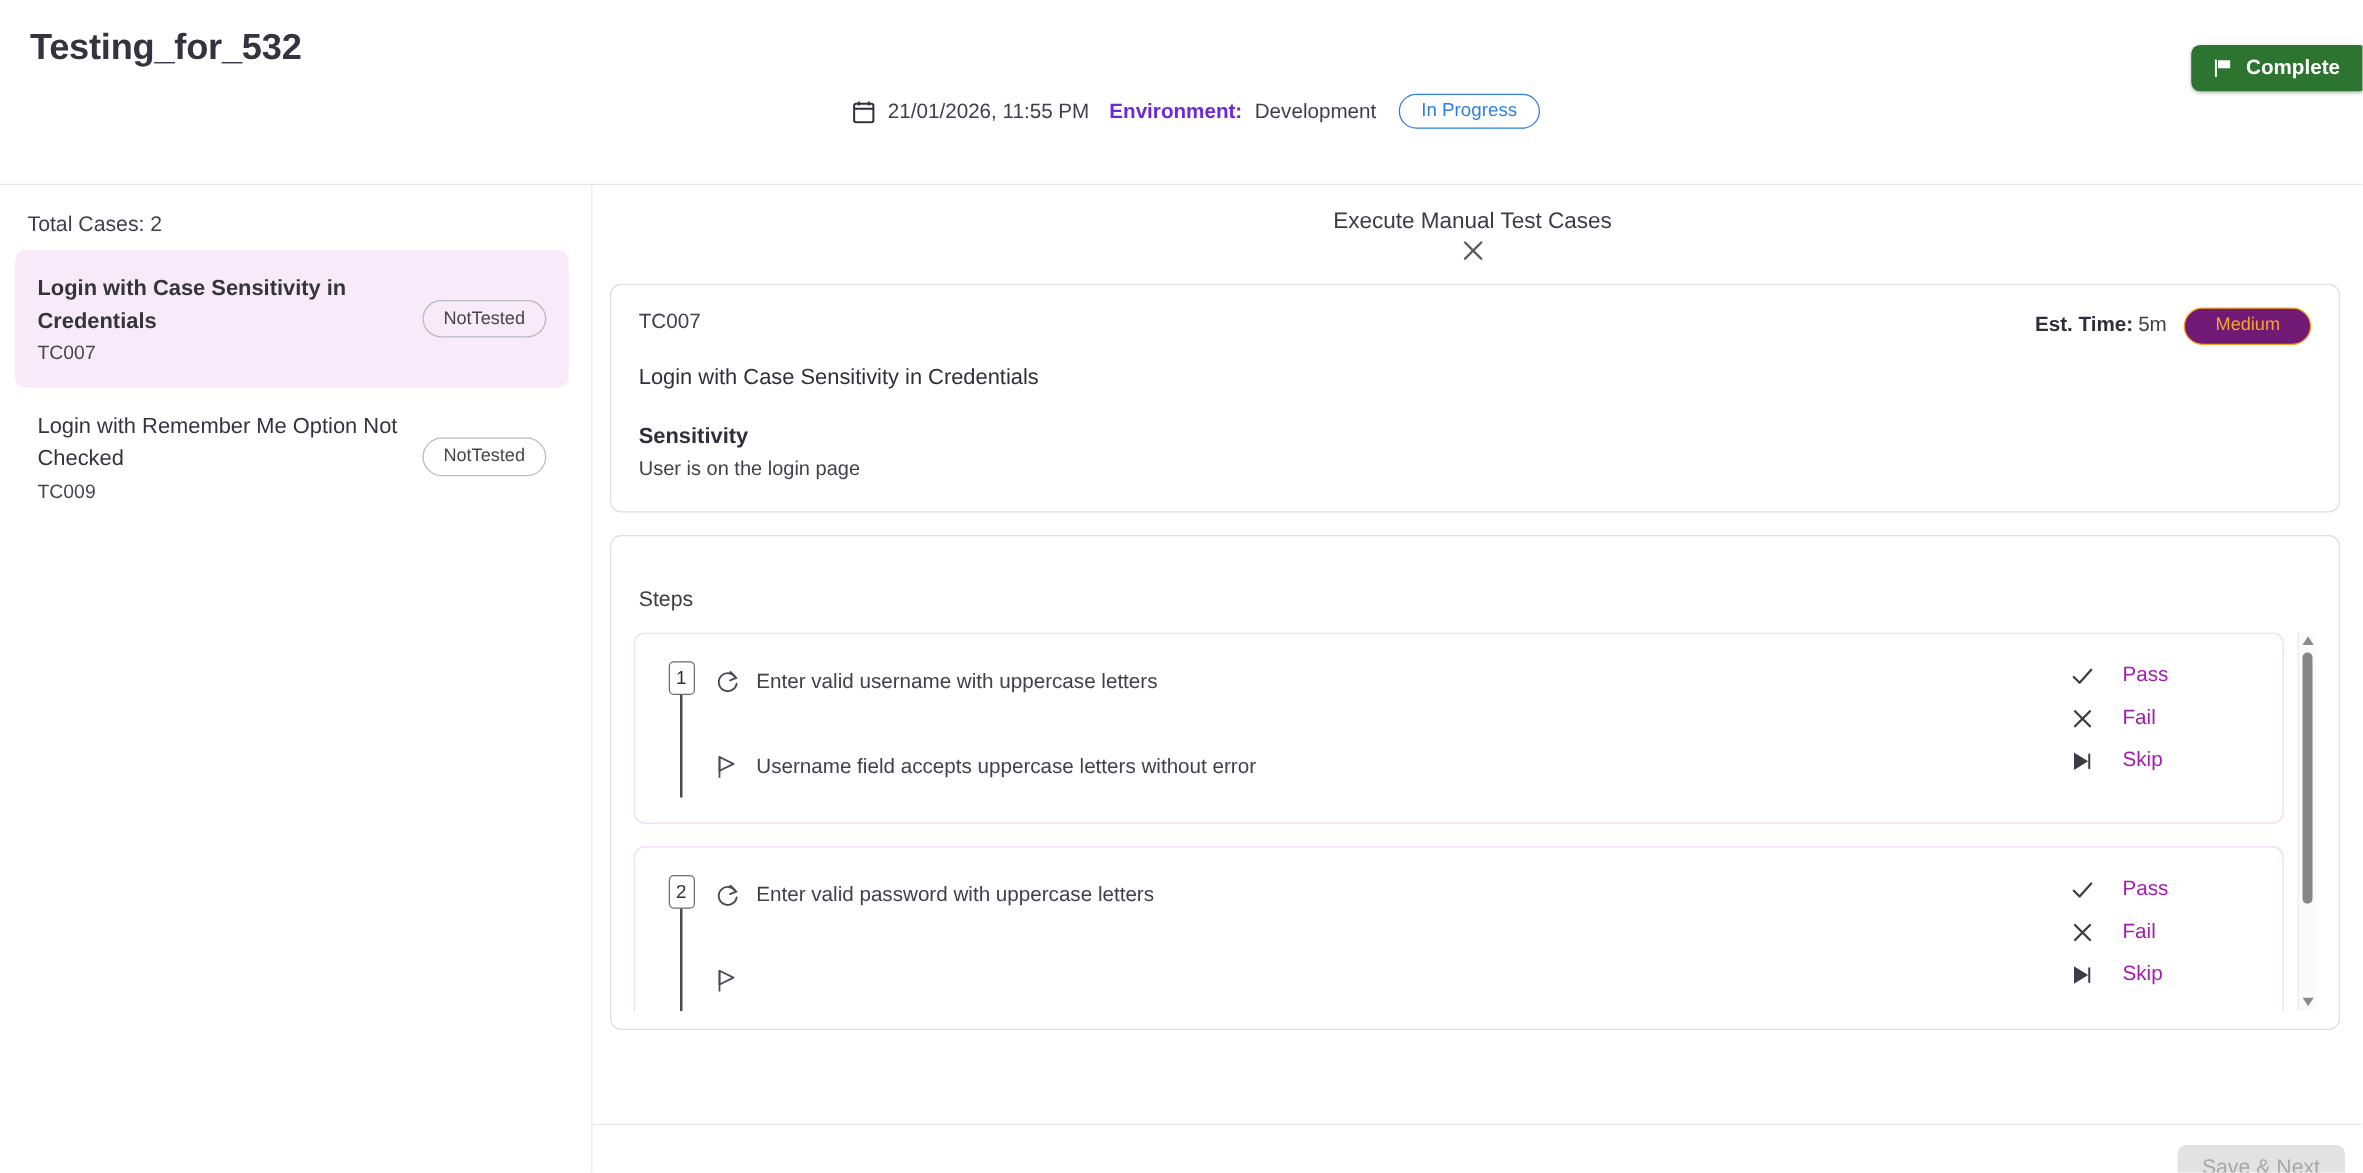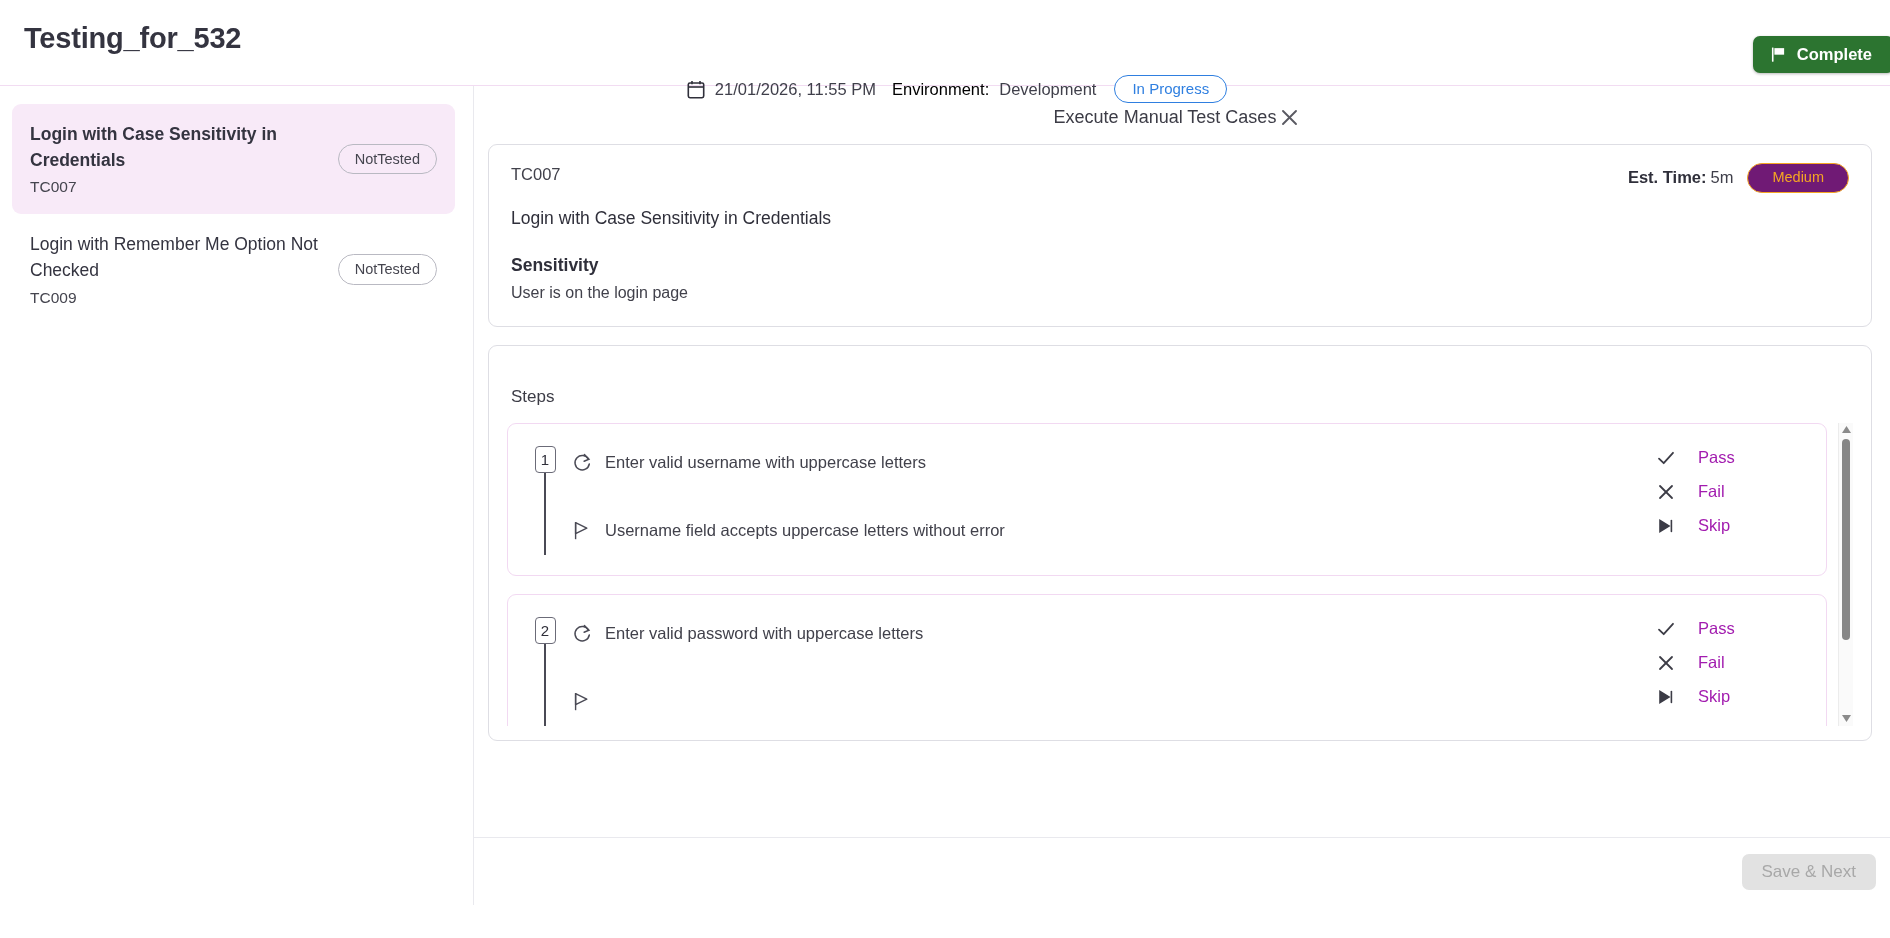--- a/index.html
+++ b/index.html
@@ -7,42 +7,42 @@
     width: 1890px; height: 938px;
     background: #ffffff;
     font-family: "Liberation Sans", sans-serif;
     color: #3c3c46;
     overflow: hidden;
   }
 
   
   .header {
     position: relative;
-    height: 86px;
+    height: 148px;
     border-bottom: 1px solid #f2dcf2;
     padding: 22px 0 0 24px;
   }
   .page-title {
     font-size: 29px;
     font-weight: bold;
     color: #343440;
     letter-spacing: -0.2px;
   }
   .meta-row {
     display: flex;
     align-items: center;
     gap: 10px;
     margin-top: 20px;
     font-size: 16.5px;
     color: #45454f;
     justify-content: center;
   }
   .cal-icon { width: 18px; height: 19px; display:block; }
   .meta-date { color:#3f3f4a; }
-  .meta-env-label { font-weight: normal; color:#000000; margin-left: 6px;}
+  .meta-env-label { font-weight: bold; color:#6d28d9; margin-left: 6px;}
   .meta-env-value { color:#3f3f4a; }
   .status-chip {
     margin-left: 8px;
     border: 1.4px solid #2f7fe0;
     color: #2f7fe0;
     border-radius: 999px;
     padding: 5px 17px 6px;
     font-size: 15px;
     line-height: 1;
     background:#fff;
@@ -114,22 +114,23 @@
     background: transparent;
     white-space: nowrap;
     line-height:1;
     cursor: pointer;
     font-family: "Liberation Sans", sans-serif;
   }
 
   
   .main { flex: 1; display: flex; flex-direction: column; min-width: 0; }
   .main-head {
-    display:flex; align-items:center; justify-content: center;
+    display:flex; align-items:center; justify-content: space-between;
     padding: 18px 22px 14px 14px;
+    flex-direction: column;
   }
   .main-title { font-size: 18px; color: #3c3c46; }
   .close-x {
     width: 26px; height: 26px; display:flex; align-items:center; justify-content:center;
     cursor: pointer;
   }
 
   .scroll-area { flex: 1; padding: 0 18px 0 14px; overflow: hidden; }
 
   .card {
@@ -261,20 +262,21 @@
         <path d="M3.6 1.2 H14 V8.2 H3.6 Z"></path>
       </svg>
     </span>
     <span>Complete</span>
   </button>
 </div>
 
 <div class="body-wrap">
 
   <div class="sidebar">
+    <div class="total-cases">Total Cases: 2</div>
 
     <div class="case-item selected">
       <div class="case-text">
         <div class="case-name">Login with Case Sensitivity in Credentials</div>
         <div class="case-id">TC007</div>
       </div>
       <button class="pill">NotTested</button>
     </div>
 
     <div class="case-item">

